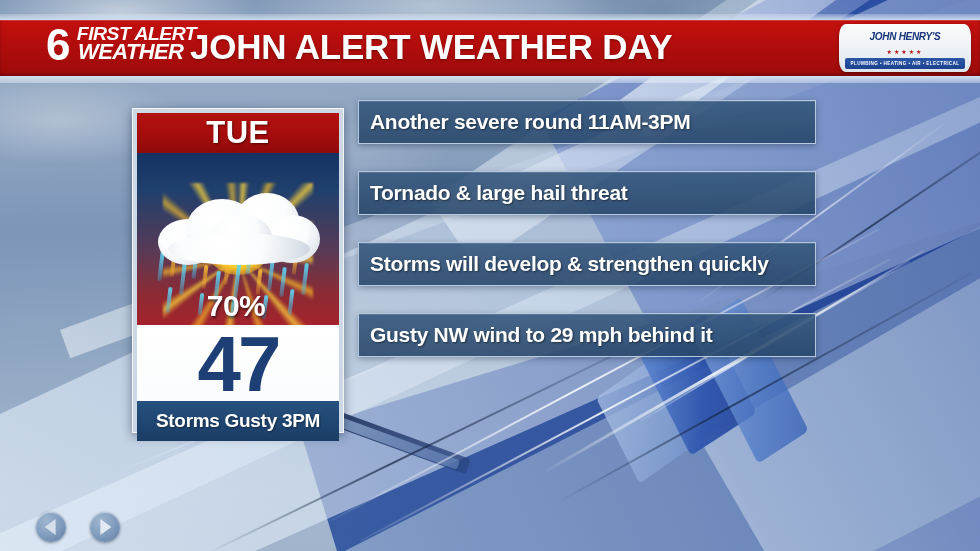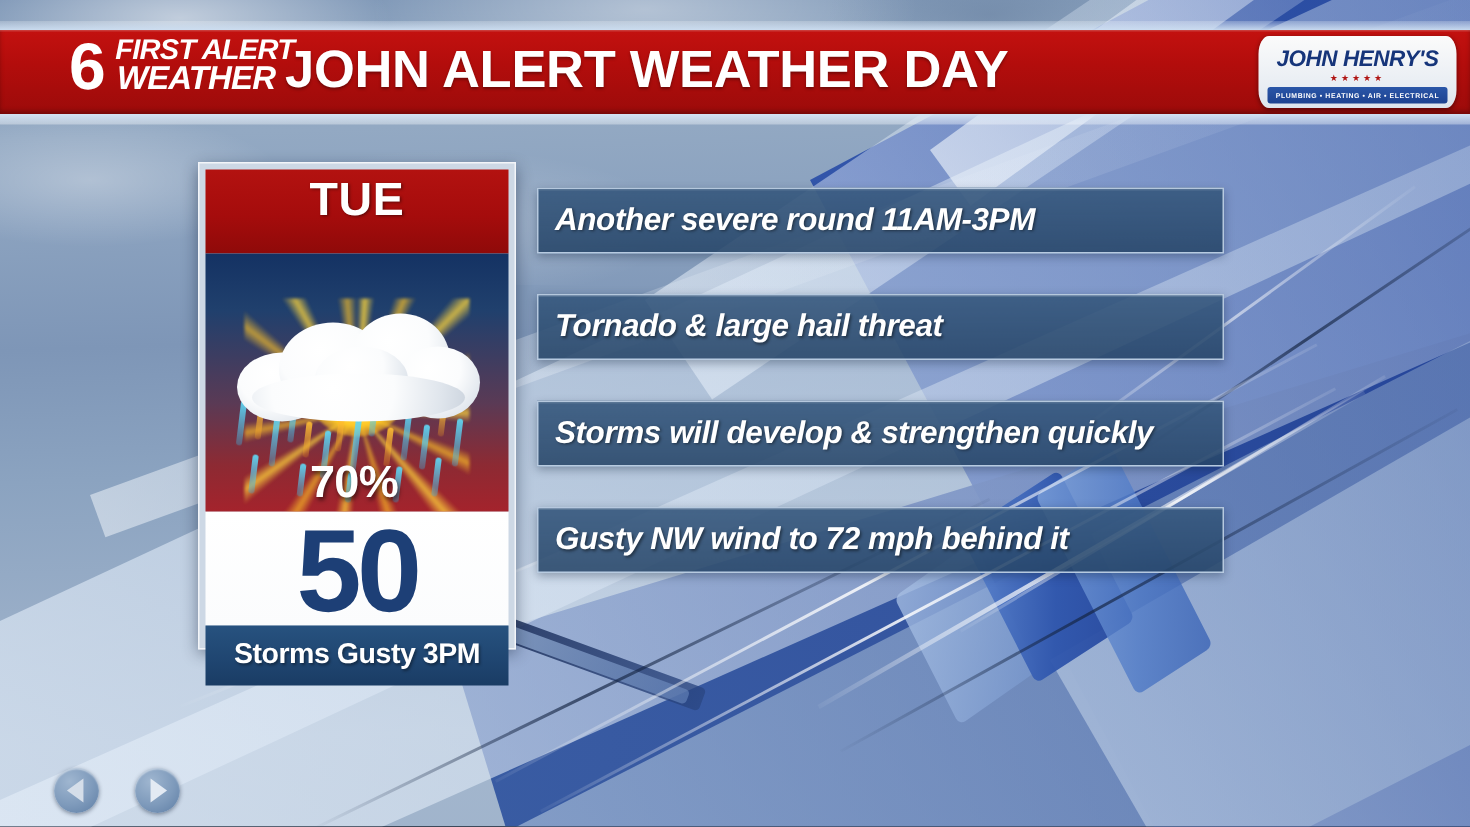--- a/index.html
+++ b/index.html
@@ -174,21 +174,21 @@
     width: 132px; height: 48px;
   }
   .sponsor-plate {
     position: absolute; inset: 0;
     background: linear-gradient(180deg, #fbfbfb, #e8edf3 70%, #dde4ec);
     border-radius: 7px / 12px;
     box-shadow: 0 1px 3px rgba(0,0,0,.4);
   }
   .sponsor-name {
     position: absolute; left: 0; right: 0; top: 7px;
-    text-align: center; font-size: 15px; font-weight: bold;
+    text-align: center; font-size: 10px; font-weight: bold;
     font-style: italic; color: #16357a; letter-spacing: -.3px;
   }
   .sponsor-stars {
     position: absolute; left: 0; right: 0; top: 24px;
     text-align: center; font-size: 6px; color: #b01412; letter-spacing: 2px;
   }
   .sponsor-tag {
     position: absolute; left: 6px; right: 6px; bottom: 3px; height: 11px;
     background: linear-gradient(180deg, #2a56a8, #1d4290);
     border-radius: 2px;
@@ -201,21 +201,21 @@
     position: absolute; left: 132px; top: 108px;
     width: 212px; height: 325px;
     background: #cdd8e5;
     padding: 4px;
     box-sizing: border-box;
     box-shadow: 0 3px 10px rgba(10,24,48,.45);
     border: 1px solid rgba(255,255,255,.75);
   }
   .card-inner { position: relative; width: 100%; height: 100%; }
   .card-head {
-    height: 56px;
+    height: 40px;
     background: linear-gradient(180deg, #b31210 0%, #a50c0c 55%, #8f0a09 100%);
     color: #fff; font-size: 31px; font-weight: bold;
     text-align: center; line-height: 40px; letter-spacing: .5px;
     text-shadow: 1px 1px 2px rgba(0,0,0,.45);
   }
   .card-icon {
     position: relative; height: 172px; overflow: hidden;
     background: linear-gradient(180deg, #143263 0%, #20406d 22%, #5a3a55 58%, #8d2a33 82%, #a4232c 100%);
   }
   
@@ -294,21 +294,21 @@
   }
   .card-foot {
     height: 40px;
     background: linear-gradient(180deg, #27527f, #1f4570 60%, #1a3c64);
     color: #fff; text-align: center; line-height: 40px;
     font-size: 19px; font-weight: bold; letter-spacing: -.3px;
     text-shadow: 1px 1px 2px rgba(0,0,0,.4);
   }
 
   
-  .bullets { position: absolute; left: 358px; top: 125px; width: 458px; font-style: italic; }
+  .bullets { position: absolute; left: 358px; top: 100px; width: 458px; }
   .bullet {
     position: relative;
     height: 44px;
     margin-bottom: 27px;
     background: linear-gradient(180deg, rgba(54,88,126,.90), rgba(38,69,104,.88));
     border: 1px solid rgba(205,221,240,.85);
     box-shadow: 0 2px 6px rgba(12,28,54,.35), inset 0 1px 0 rgba(255,255,255,.12);
     box-sizing: border-box;
   }
   .bullet span {
@@ -436,39 +436,39 @@
           <span class="cb3"></span>
           <span class="cb4"></span>
           <span class="cb6"></span>
           <span class="cb5"></span>
         </div>
 
         <div class="pop">70%</div>
       </div>
 
       <div class="card-temp">
-        <span>50</span>
+        <span>47</span>
       </div>
 
       <div class="card-foot">Storms Gusty 3PM</div>
     </div>
   </div>
 
   <div class="bullets">
     <div class="bullet">
       <span>Another severe round 11AM-3PM</span>
     </div>
     <div class="bullet">
       <span>Tornado &amp; large hail threat</span>
     </div>
     <div class="bullet">
       <span>Storms will develop &amp; strengthen quickly</span>
     </div>
     <div class="bullet">
-      <span>Gusty NW wind to 72 mph behind it</span>
+      <span>Gusty NW wind to 29 mph behind it</span>
     </div>
   </div>
 
   <div class="nav">
     <div class="nav-btn nav-prev"></div>
     <div class="nav-btn nav-next"></div>
   </div>
 
 </div>
 

